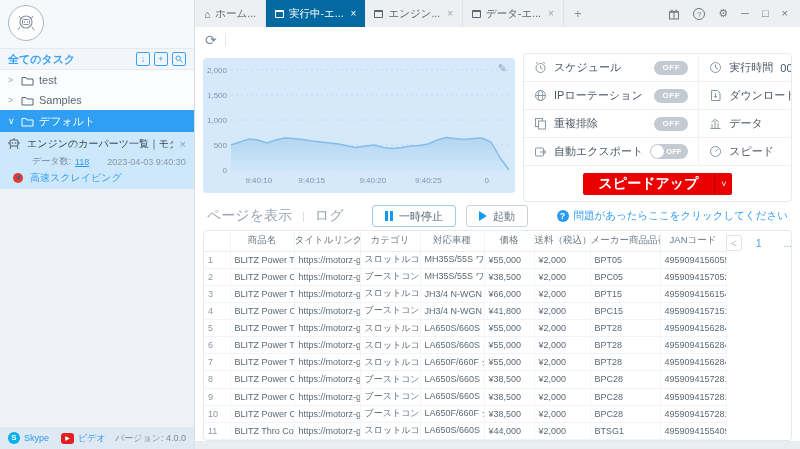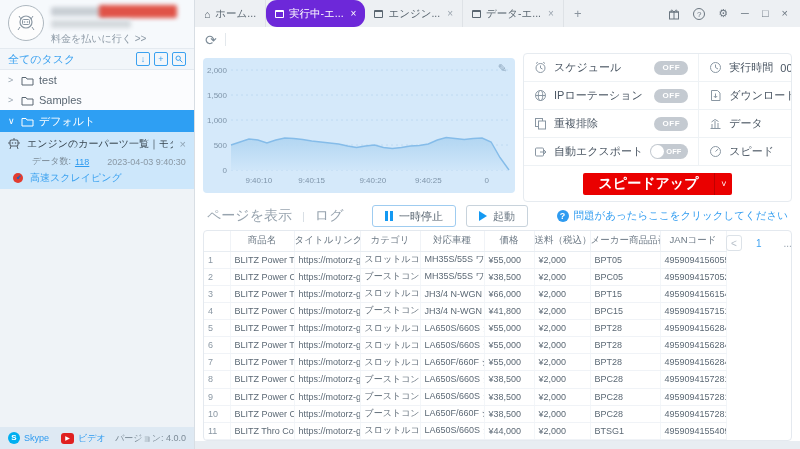--- a/index.html
+++ b/index.html
@@ -11,21 +11,21 @@
   .sidebar { width:195px; min-width:195px; height:100%; display:flex; flex-direction:column; background:#fbfcfe; border-right:1px solid #d8dee4; }
   .user-area { height:48px; padding:5px 8px; display:flex; gap:7px; background:#f6f9fc; }
   .avatar { width:36px; height:36px; border-radius:50%; border:1px solid #aeb8c0; background:#fdfdfd; display:flex; align-items:center; justify-content:center; }
   .user-meta { flex:1; position:relative; }
   .blur { filter:blur(2px); border-radius:2px; position:absolute; }
   .blur.g1 { left:0; top:2px; width:55px; height:9px; background:#c8ced4; }
   .blur.red { left:48px; top:0; width:78px; height:13px; background:#e05348; }
   .blur.g2 { left:0; top:15px; width:80px; height:8px; background:#d4d9dd; }
   .pay-link { position:absolute; left:0; top:27px; font-size:10px; color:#8c99a5; white-space:nowrap; }
   .tasks-header { height:22px; padding:0 8px; display:flex; align-items:center; background:#f2f6fa; border-top:1px solid #e4eaf0; border-bottom:1px solid #e4eaf0; }
-  .tasks-header .t { color:#3aa1f0; font-weight:normal; font-size:11px; flex:1; }
+  .tasks-header .t { color:#3aa1f0; font-weight:bold; font-size:11px; flex:1; }
   .hdr-ico { width:14px; height:14px; border:1px solid #3aa1f0; border-radius:2px; color:#3aa1f0; font-size:9px; line-height:12px; text-align:center; margin-left:4px; cursor:pointer; display:flex; align-items:center; justify-content:center; }
   .folder-row { height:20px; display:flex; align-items:center; gap:5px; padding:0 8px; font-size:11px; color:#5a6773; cursor:pointer; }
   .folder-row .chev { width:8px; color:#98a4af; font-size:9px; }
   .folder-row.selected { background:#2e9ff3; color:#fff; height:22px; }
   .folder-row.selected .chev { color:#fff; }
   .task-card { background:#cde7fb; padding:5px 6px 4px 6px; }
   .task-line1 { display:flex; align-items:center; gap:5px; }
   .task-title { flex:1; font-size:10px; color:#37454f; white-space:nowrap; overflow:hidden; }
   .task-close { color:#8fa3b3; font-size:11px; cursor:pointer; padding:0 2px; }
   .task-line2 { display:flex; align-items:center; margin:4px 0 3px 26px; font-size:9px; color:#7c8b97; gap:4px; }
@@ -39,21 +39,21 @@
   .video-ico { width:13px; height:11px; border-radius:3px; background:#e02020; color:#fff; font-size:6px; text-align:center; line-height:11px; margin-left:8px; }
   .version { margin-left:auto; color:#7c8b97; }
 
   
   .main { flex:1; display:flex; flex-direction:column; background:#fff; min-width:0; }
   .tabbar { height:27px; background:#edf0f3; display:flex; align-items:stretch; }
   .tab-strip { display:flex; align-items:stretch; }
   .tab { display:flex; align-items:center; gap:5px; padding:0 9px; font-size:10.5px; color:#5a6670; border-right:1px solid #dee2e6; cursor:pointer; white-space:nowrap; }
   .tab .w-ico { width:9px; height:8px; border:1px solid currentColor; border-top-width:2px; border-radius:1px; }
   .tab .x { color:#9aa4ae; font-size:10px; margin-left:2px; }
-  .tab.active { background:#6d28d9; color:#fff; border-right:none;border-radius:11px; }
+  .tab.active { background:#0369a1; color:#fff; border-right:none; }
   .tab.active .x { color:#fff; }
   .newtab { display:flex; align-items:center; padding:0 10px; color:#8a949e; font-size:13px; cursor:pointer; }
   .win-controls { margin-left:auto; display:flex; align-items:center; gap:13px; padding-right:12px; color:#6b7680; }
   .win-controls span { cursor:pointer; font-size:11px; line-height:1; }
   .toolbar { height:25px; display:flex; align-items:center; padding:0 10px; background:#fff; gap:8px; }
   .toolbar .refresh { color:#7c8b97; font-size:14px; cursor:pointer; }
   .toolbar .vdiv { width:1px; height:13px; background:#e3e8ec; }
 
   .content-row { display:flex; gap:8px; padding:1px 8px 0 8px; height:150px; }
   .chart-card { width:312px; min-width:312px; height:135px; background:#d5e9fa; border-radius:4px; position:relative; margin-top:5px; }
@@ -110,26 +110,20 @@
   <div class="sidebar">
     <div class="user-area">
       <div class="avatar">
         <svg width="24" height="24" viewBox="0 0 24 24">
           <circle cx="12" cy="11" r="6" fill="none" stroke="#8a97a3" stroke-width="1.2"></circle>
           <rect x="8.5" y="8.5" width="7" height="5" rx="1" fill="none" stroke="#8a97a3"></rect>
           <circle cx="10.5" cy="11" r="0.8" fill="#8a97a3"></circle>
             <circle cx="13.5" cy="11" r="0.8" fill="#8a97a3"></circle>
           <path d="M6 16 L4 19 M18 16 L20 19 M7 8 L5 5 M17 8 L19 5" stroke="#8a97a3" fill="none"></path>
         </svg>
-      </div>
-      <div class="user-meta">
-        <div class="blur g1"></div>
-        <div class="blur red"></div>
-        <div class="blur g2"></div>
-        <div class="pay-link">料金を払いに行く &gt;&gt;</div>
       </div>
     </div>
 
     <div class="tasks-header">
       <span class="t">全てのタスク</span>
       <span class="hdr-ico">↓</span>
       <span class="hdr-ico">+</span>
       <span class="hdr-ico">
         <svg width="8" height="8" viewBox="0 0 8 8">
             <circle cx="3.2" cy="3.2" r="2.2" fill="none" stroke="#3aa1f0"></circle>

